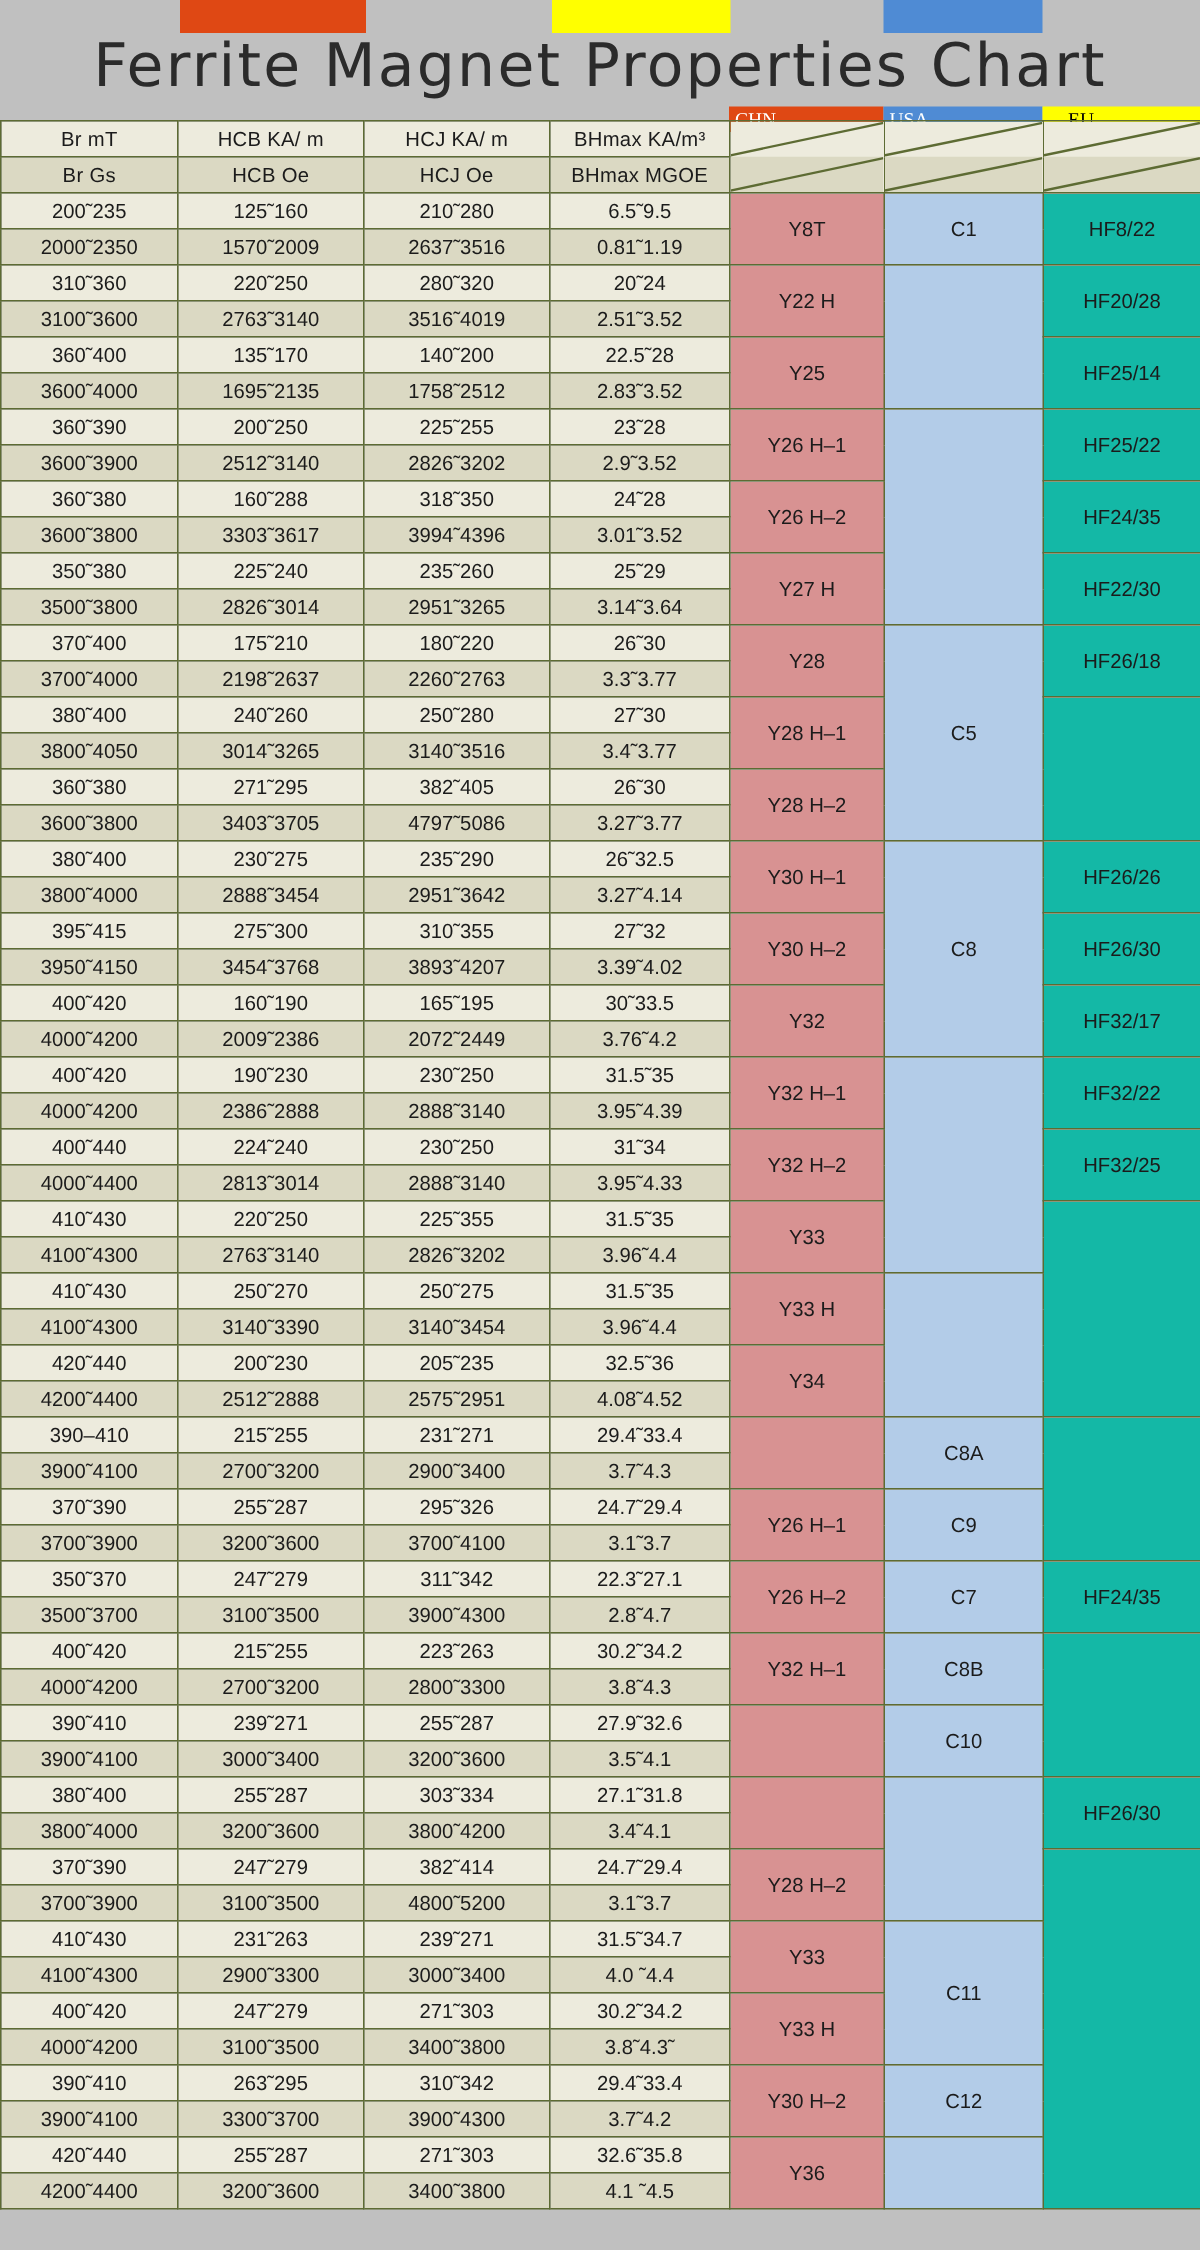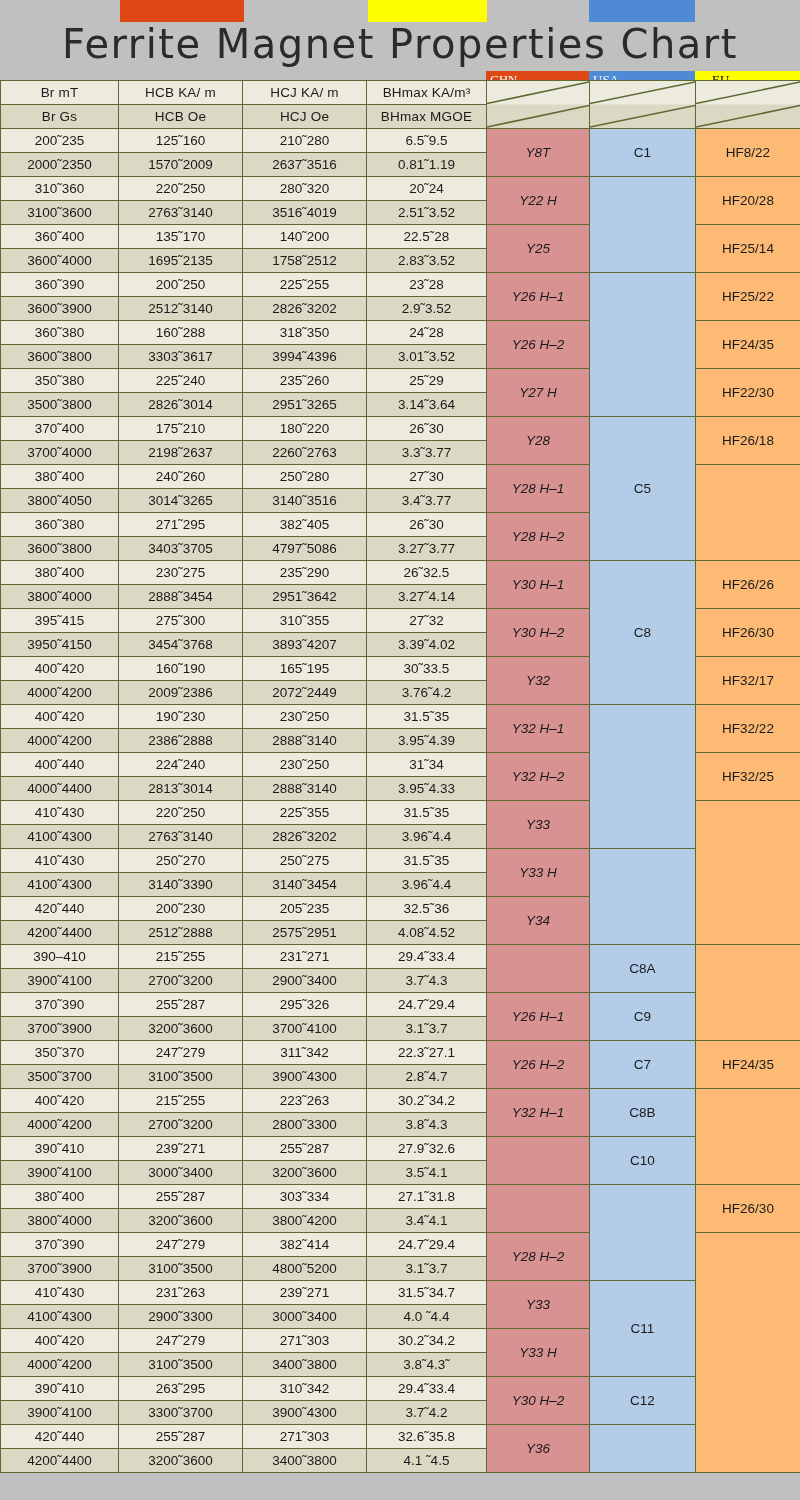--- a/index.html
+++ b/index.html
@@ -70,23 +70,23 @@
   
   td.hdr { font-weight:bold; font-size:13.5px; letter-spacing:0.2px; }
   td.hdr-a { background:#edebdd; }
   td.hdr-b { background:#dbd9c3; }
 
   
   td.va { background:#edebdd; }
   td.vb { background:#dbd9c3; }
 
   
-  td.chn { background:#d89292; font-size:13.5px;font-style:italic; }
+  td.chn { background:#d89292; font-size:13.5px; }
   td.usa { background:#b3cce8; font-size:13.5px; }
-  td.eu  { background:#fdba74; font-size:13.5px; }
+  td.eu  { background:#14b8a6; font-size:13.5px; }
 
   
   td.slash { position:relative; }
   td.slash .dg {
     position:absolute; left:0; top:0; width:100%; height:100%;
     display:block;
   }
 </style>
 </head>
 <body>

